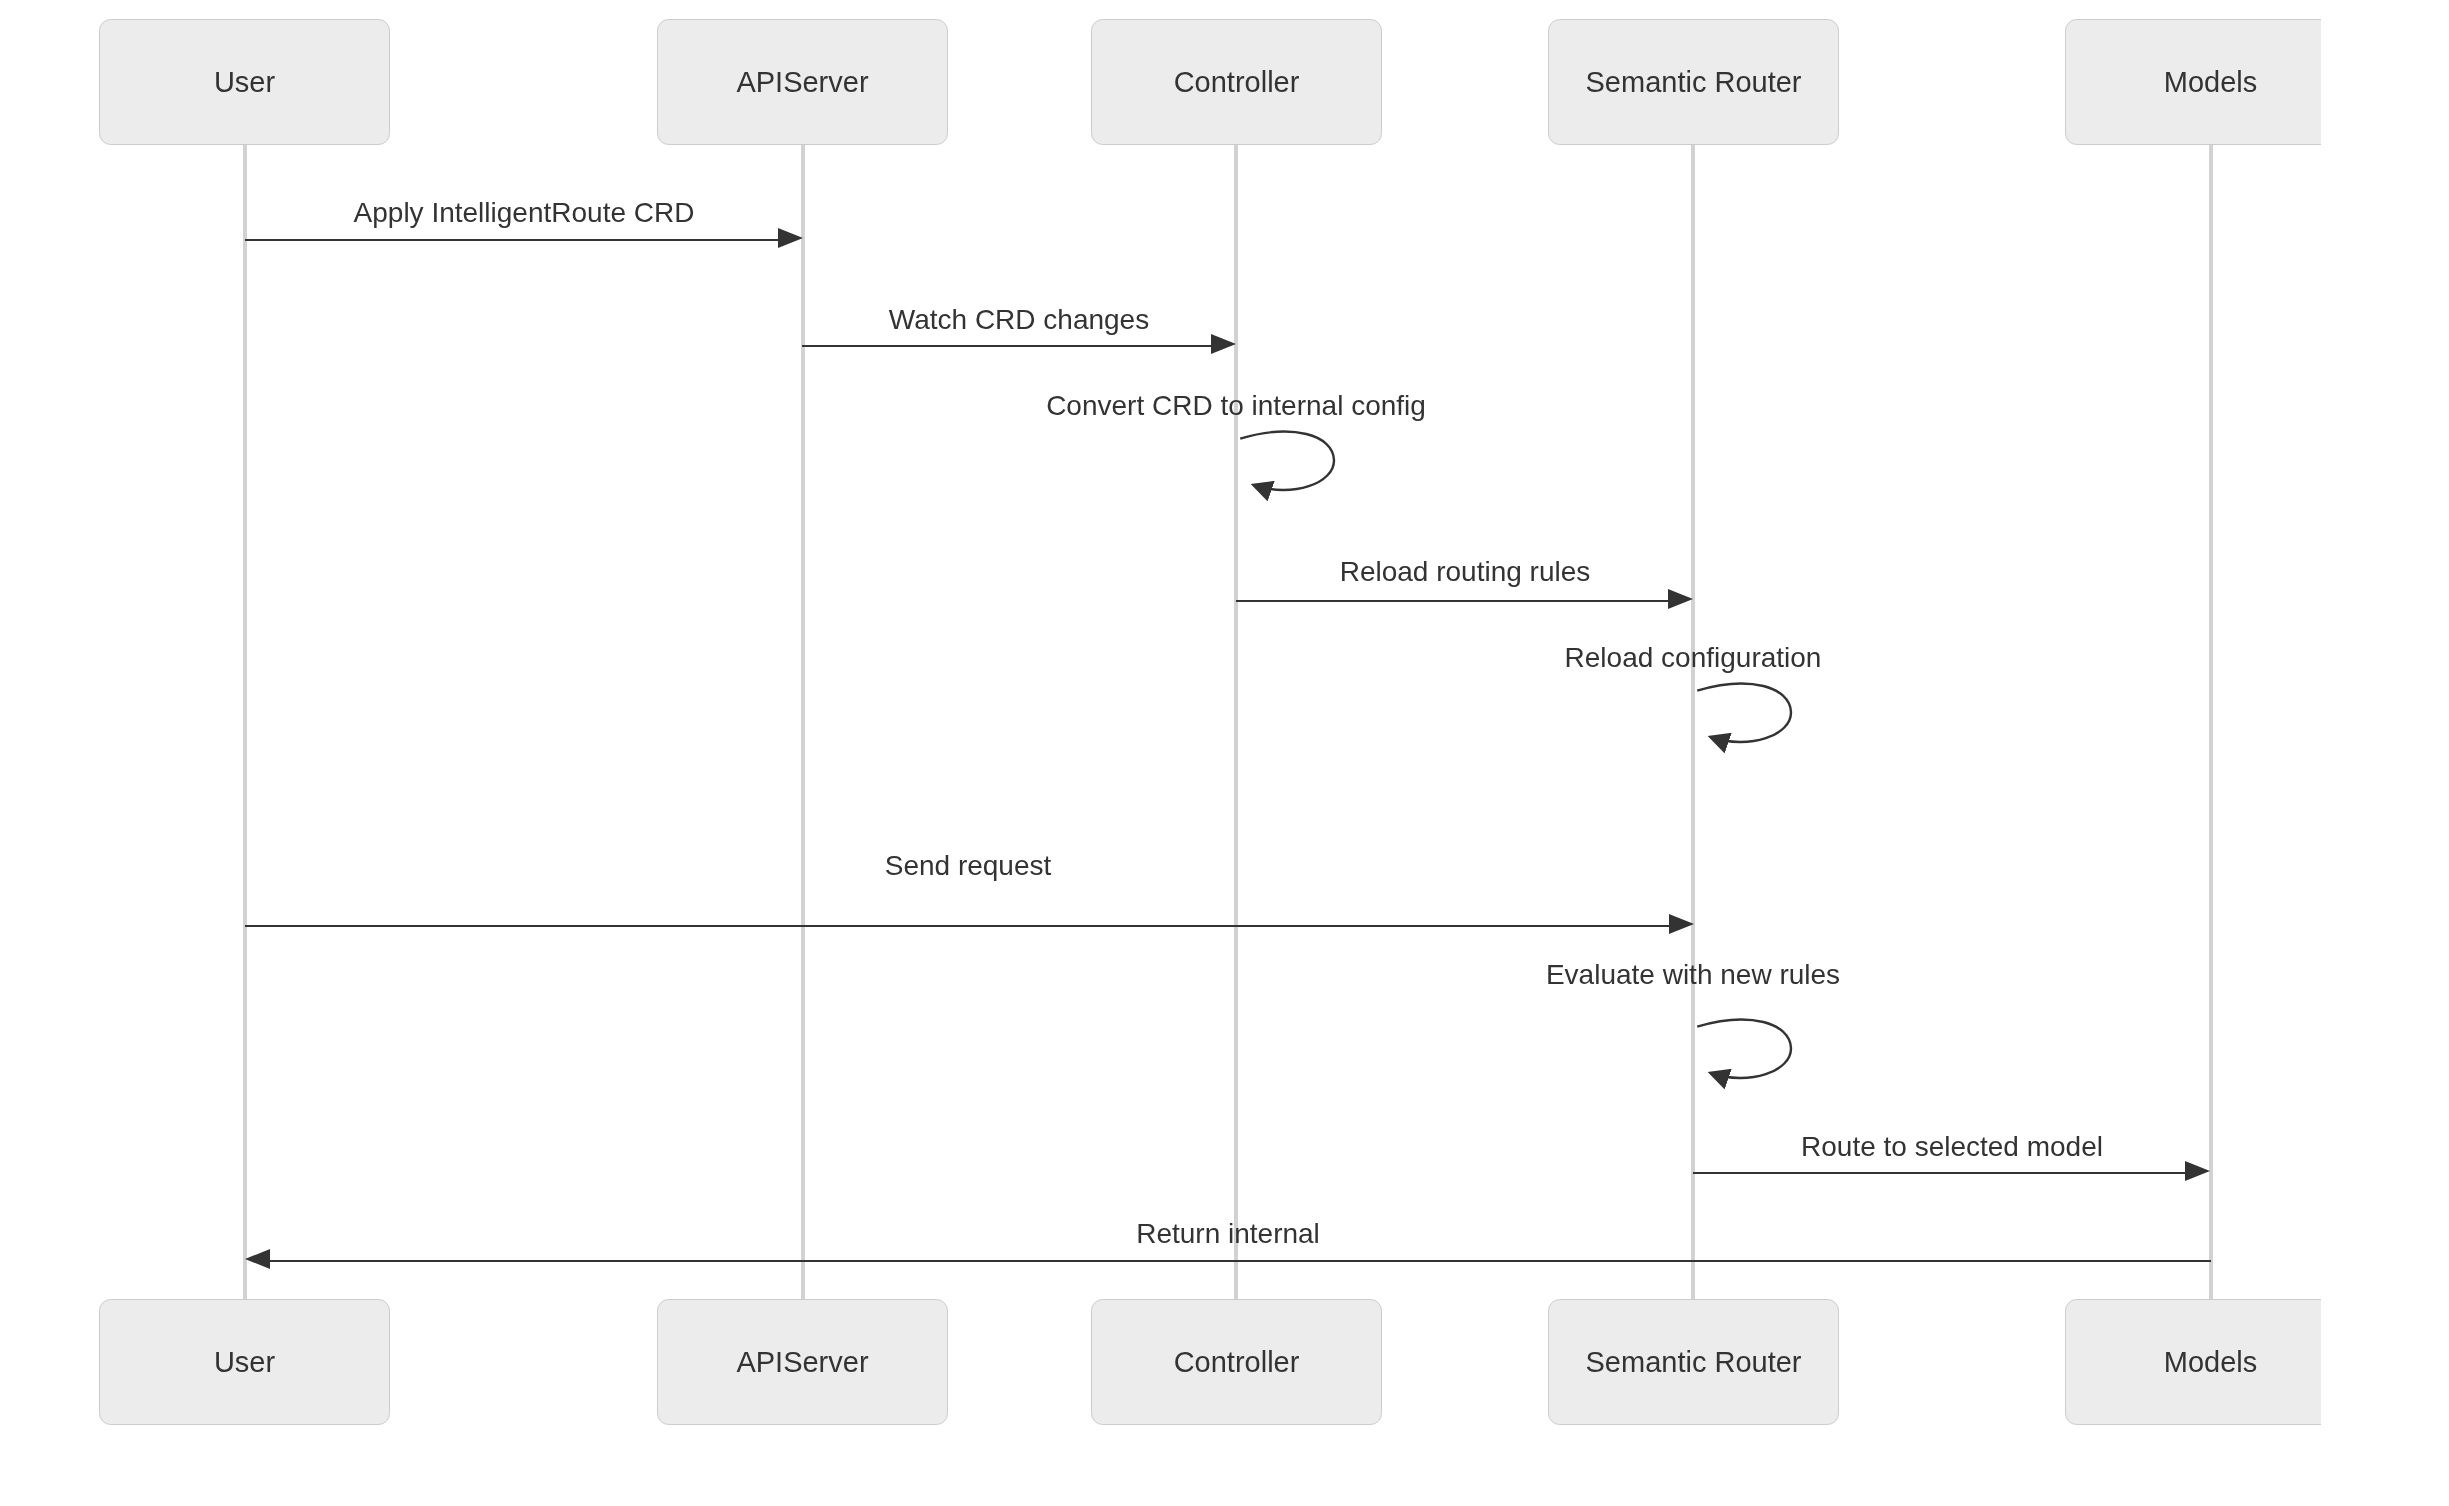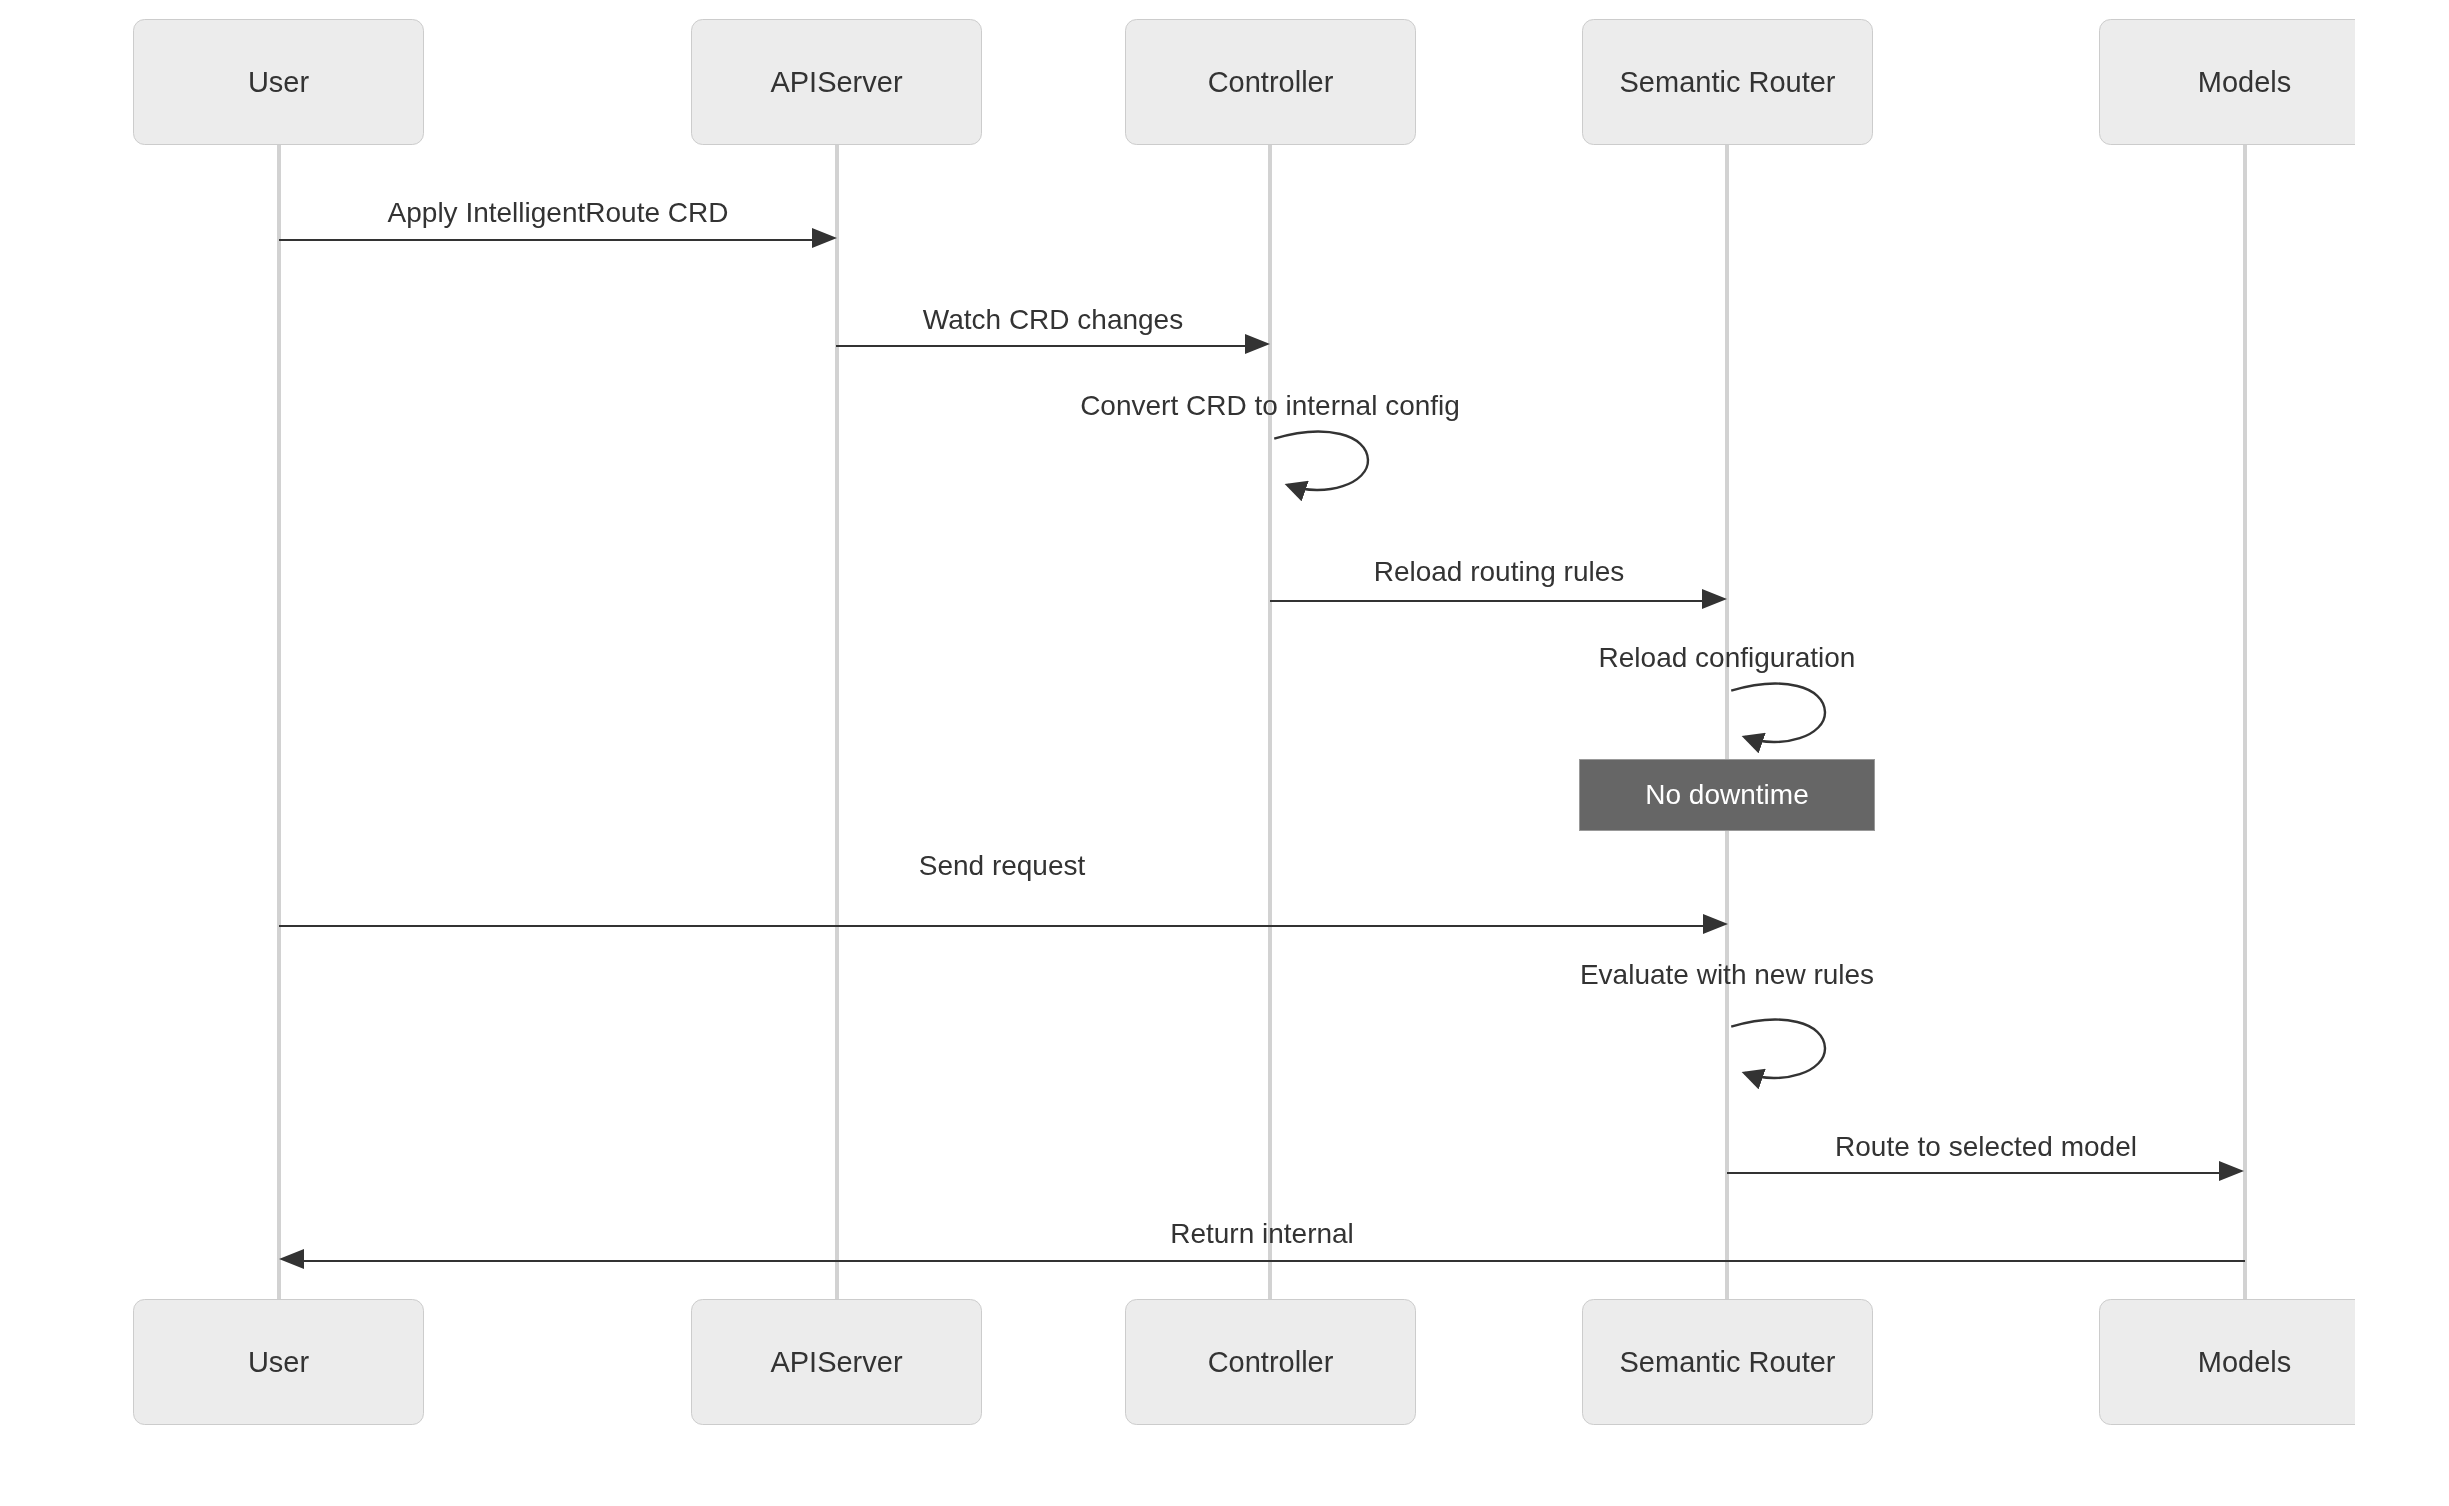--- a/index.html
+++ b/index.html
@@ -16,21 +16,20 @@
   * { margin:0; padding:0; box-sizing:border-box; }
   html,body { background: var(--background); }
   .canvas {
     position: relative;
     width: 2321px;
     height: 1506px;
     background: var(--background);
     font-family: "Liberation Sans", "DejaVu Sans", sans-serif;
     color: var(--text);
     overflow: hidden;
-    margin-left: 34px;
   }
   .lifeline {
     position: absolute;
     top: 144px;
     height: 1157px;
     width: 3.9px;
     background: var(--lifeline);
   }
   .actor {
     position: absolute;
@@ -140,21 +139,20 @@
   </svg>
 
   <div class="msg-label" style="left:1465px; top:554px">Reload routing rules</div>
   <div class="arrow right" style="left:1236px; top:600px; width:432px"></div>
 
   <div class="msg-label" style="left:1693px; top:640px">Reload configuration</div>
   <svg class="selfloop" style="left:1693px; top:679px" viewBox="0 0 140 90">
     <path d="M 4 12 C 58 -4, 100 8, 101 34 C 102 58, 58 74, 18 60" fill="none" stroke="#333333" stroke-width="2.5" marker-end="url(#arrowhead)"></path>
   </svg>
 
-  <div class="note">No downtime</div>
 
   <div class="msg-label" style="left:968px; top:848px">Send request</div>
   <div class="arrow right" style="left:245px; top:925px; width:1424px"></div>
 
   <div class="msg-label" style="left:1693px; top:957px">Evaluate with new rules</div>
   <svg class="selfloop" style="left:1693px; top:1015px" viewBox="0 0 140 90">
     <path d="M 4 12 C 58 -4, 100 8, 101 34 C 102 58, 58 74, 18 60" fill="none" stroke="#333333" stroke-width="2.5" marker-end="url(#arrowhead)"></path>
   </svg>
 
   <div class="msg-label" style="left:1952px; top:1129px">Route to selected model</div>

